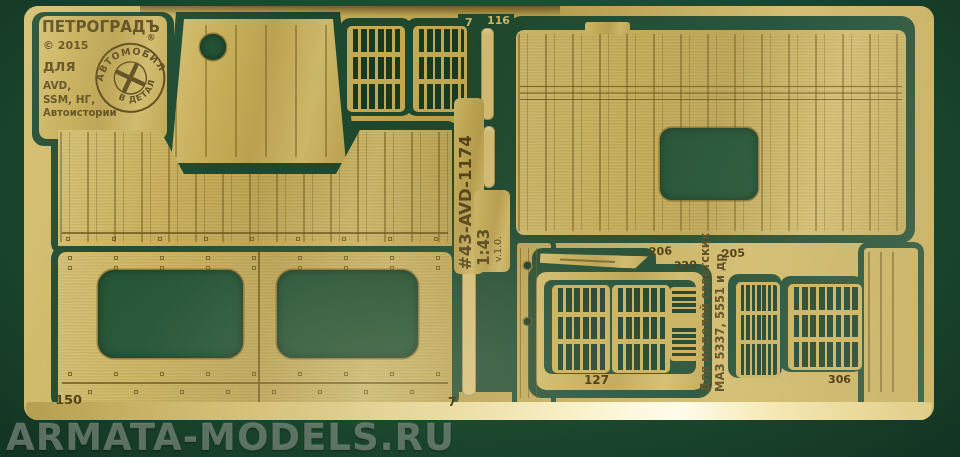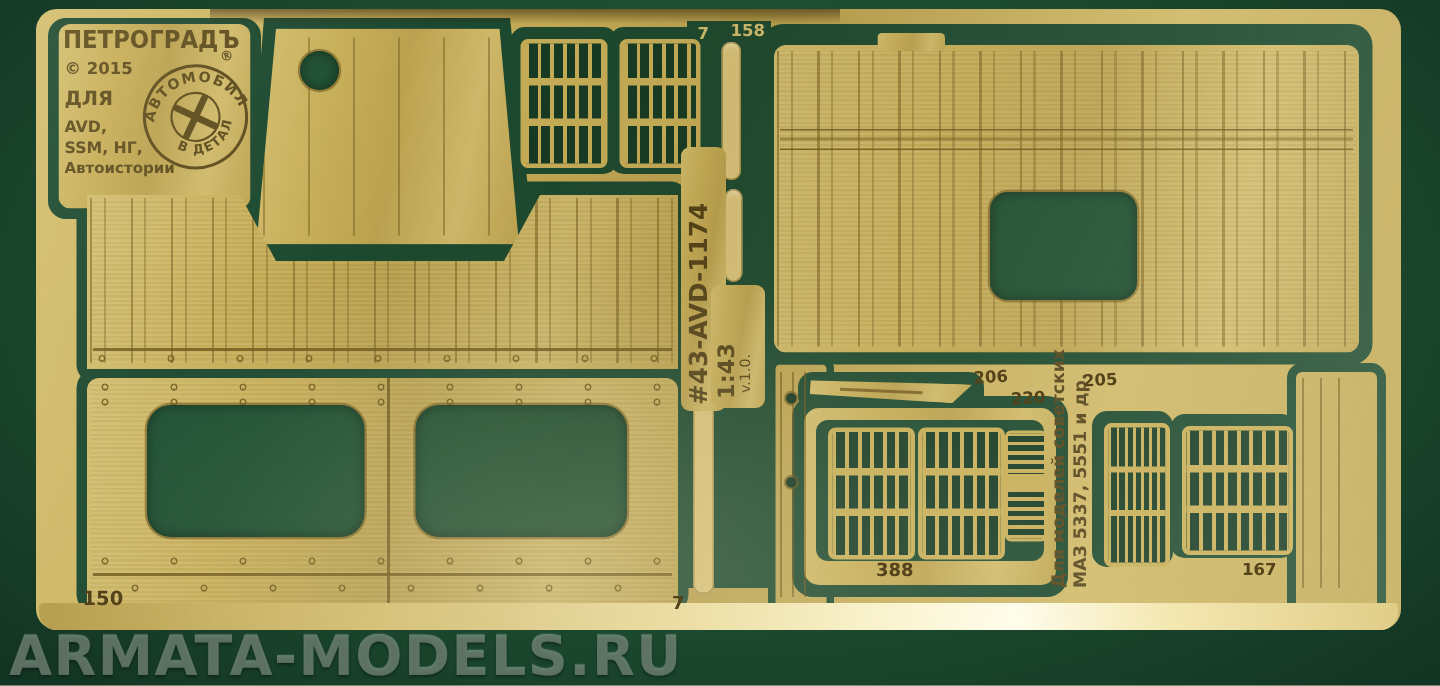--- a/index.html
+++ b/index.html
@@ -182,23 +182,23 @@
   <div class="abs vtext" style="left:698px;top:250px;height:142px;font-size:11.5px;font-weight:bold;line-height:1.3;">
     <span>Для моделей советских</span><br>
     <span>МАЗ 5337, 5551 и др.</span>
   </div>
 
   <div class="abs top-shadow"></div>
   <div class="abs bottom-edge"></div>
   <div class="abs sheen"></div>
 
   <div class="abs plabel-gold" style="left:465px;top:17px;">7</div>
-  <div class="abs plabel-gold" style="left:487px;top:15px;">158</div>
+  <div class="abs plabel-gold" style="left:487px;top:15px;">116</div>
   <div class="abs plabel" style="left:55px;top:393px;font-size:13px;">150</div>
   <div class="abs plabel" style="left:448px;top:396px;font-size:12px;">7</div>
   <div class="abs plabel" style="left:649px;top:246px;transform:rotate(-3deg);">206</div>
   <div class="abs plabel" style="left:674px;top:260px;transform:rotate(-3deg);">220</div>
   <div class="abs plabel" style="left:722px;top:248px;transform:rotate(-3deg);">205</div>
-  <div class="abs plabel" style="left:584px;top:374px;font-size:12px;">388</div>
-  <div class="abs plabel" style="left:828px;top:374px;">167</div>
+  <div class="abs plabel" style="left:584px;top:374px;font-size:12px;">127</div>
+  <div class="abs plabel" style="left:828px;top:374px;">306</div>
 
   <div class="abs watermark">ARMATA-MODELS.RU</div>
 </div>
 
 </body></html>

